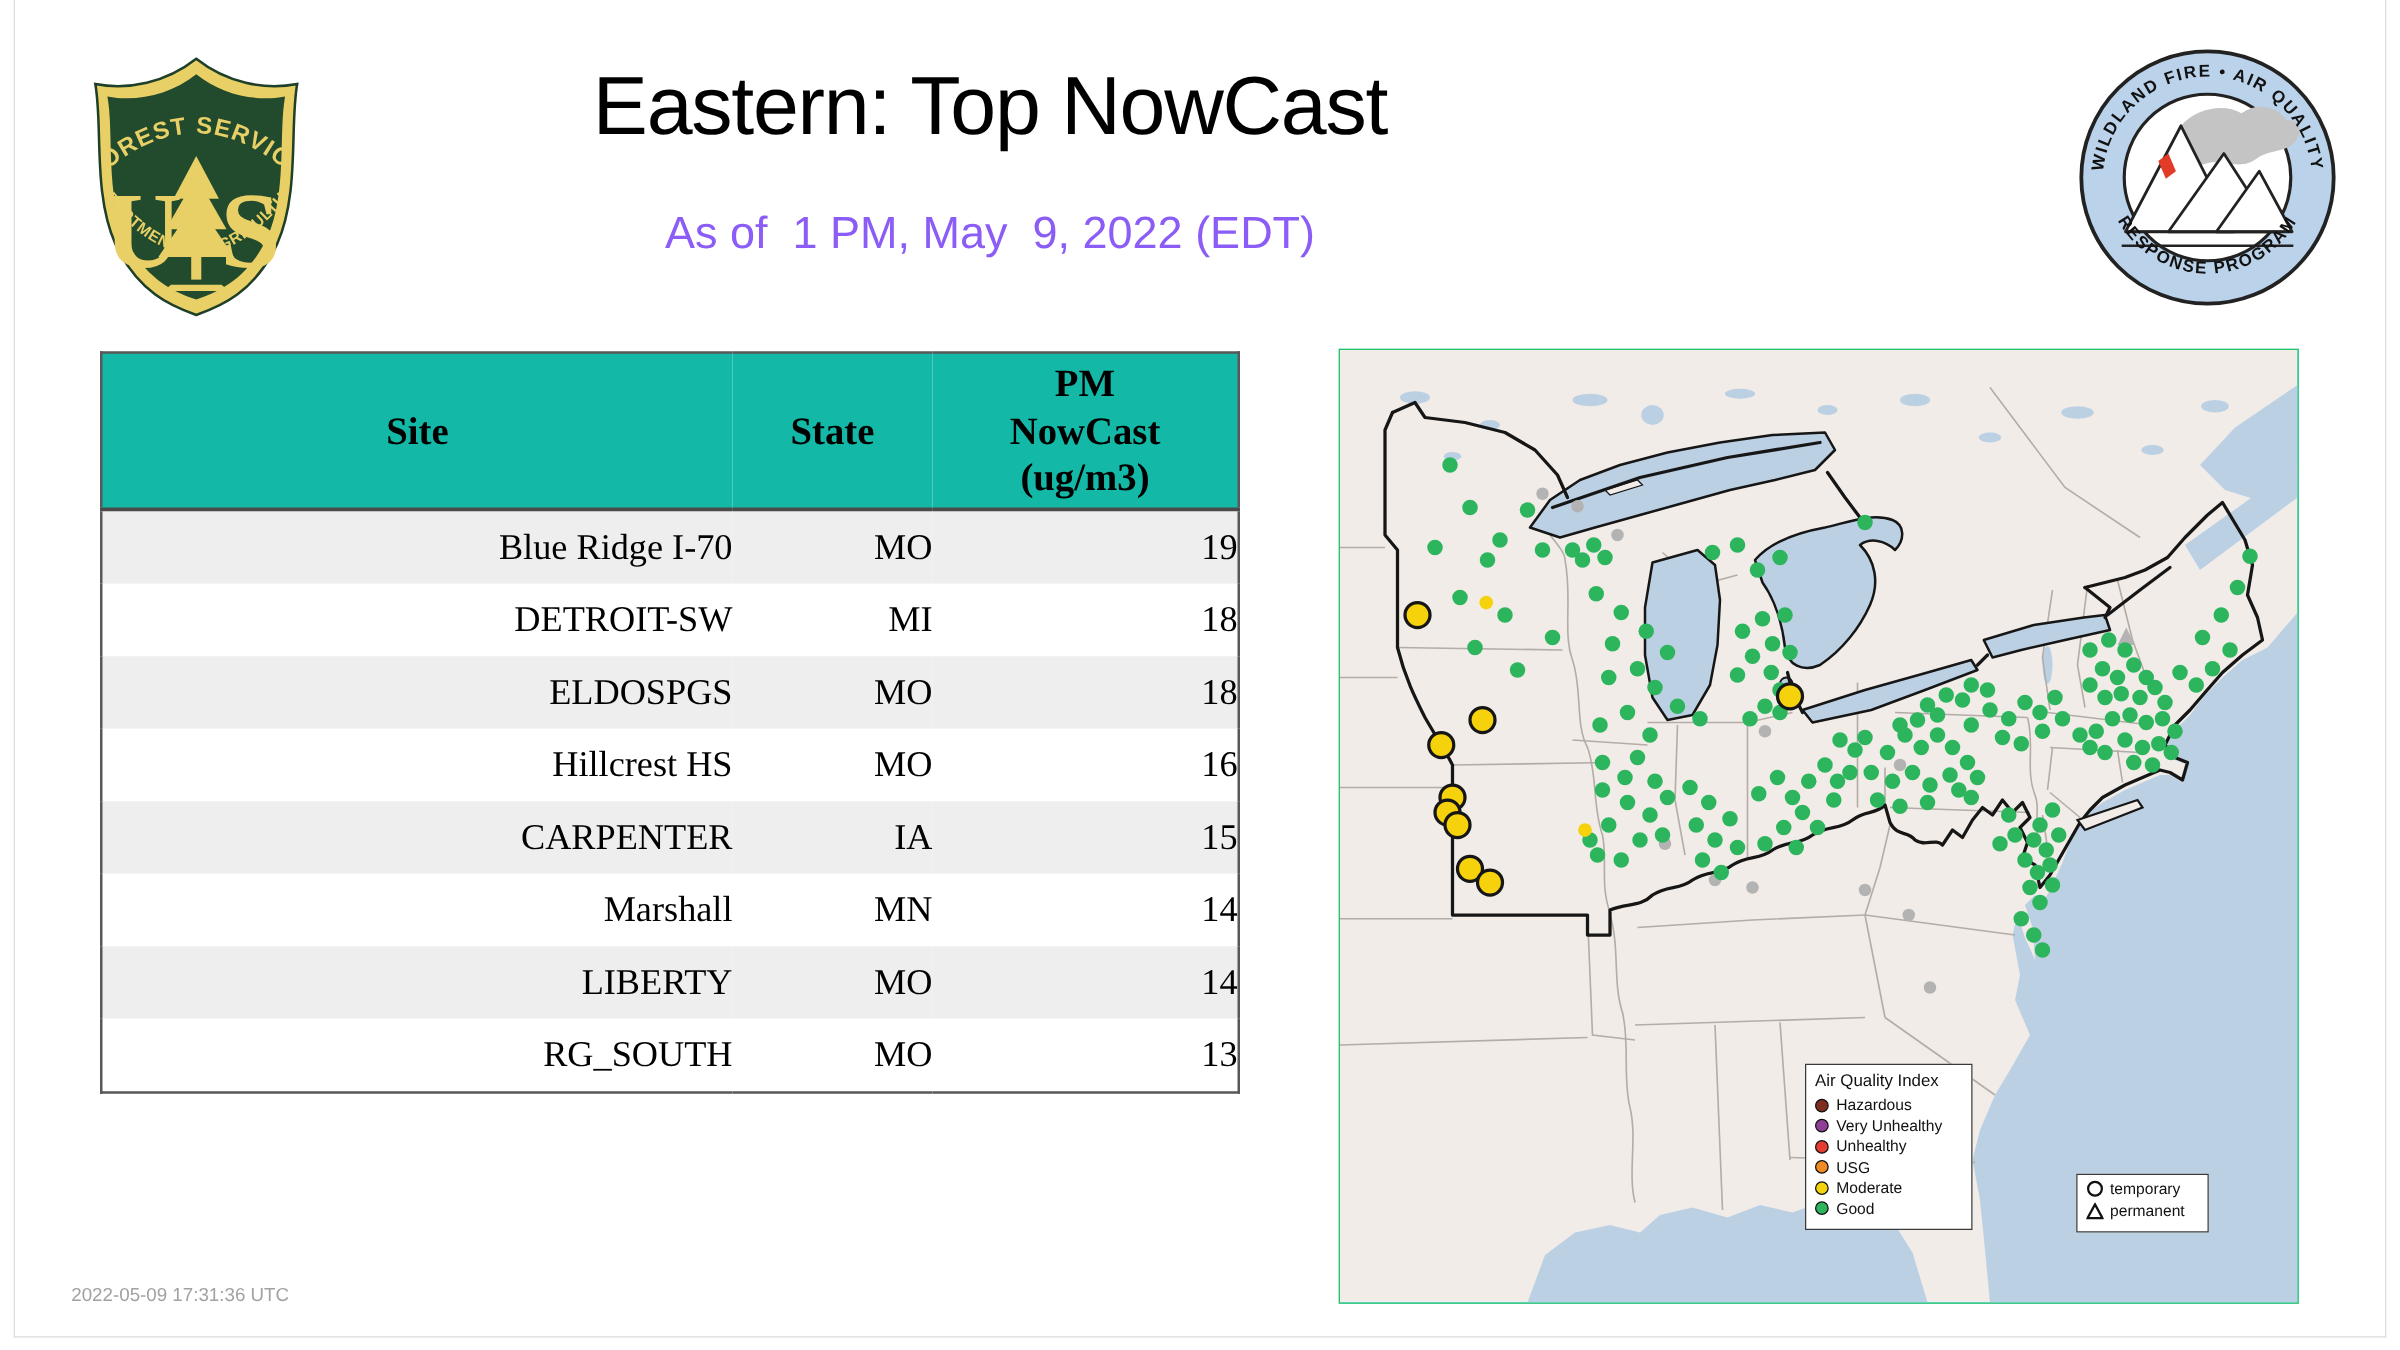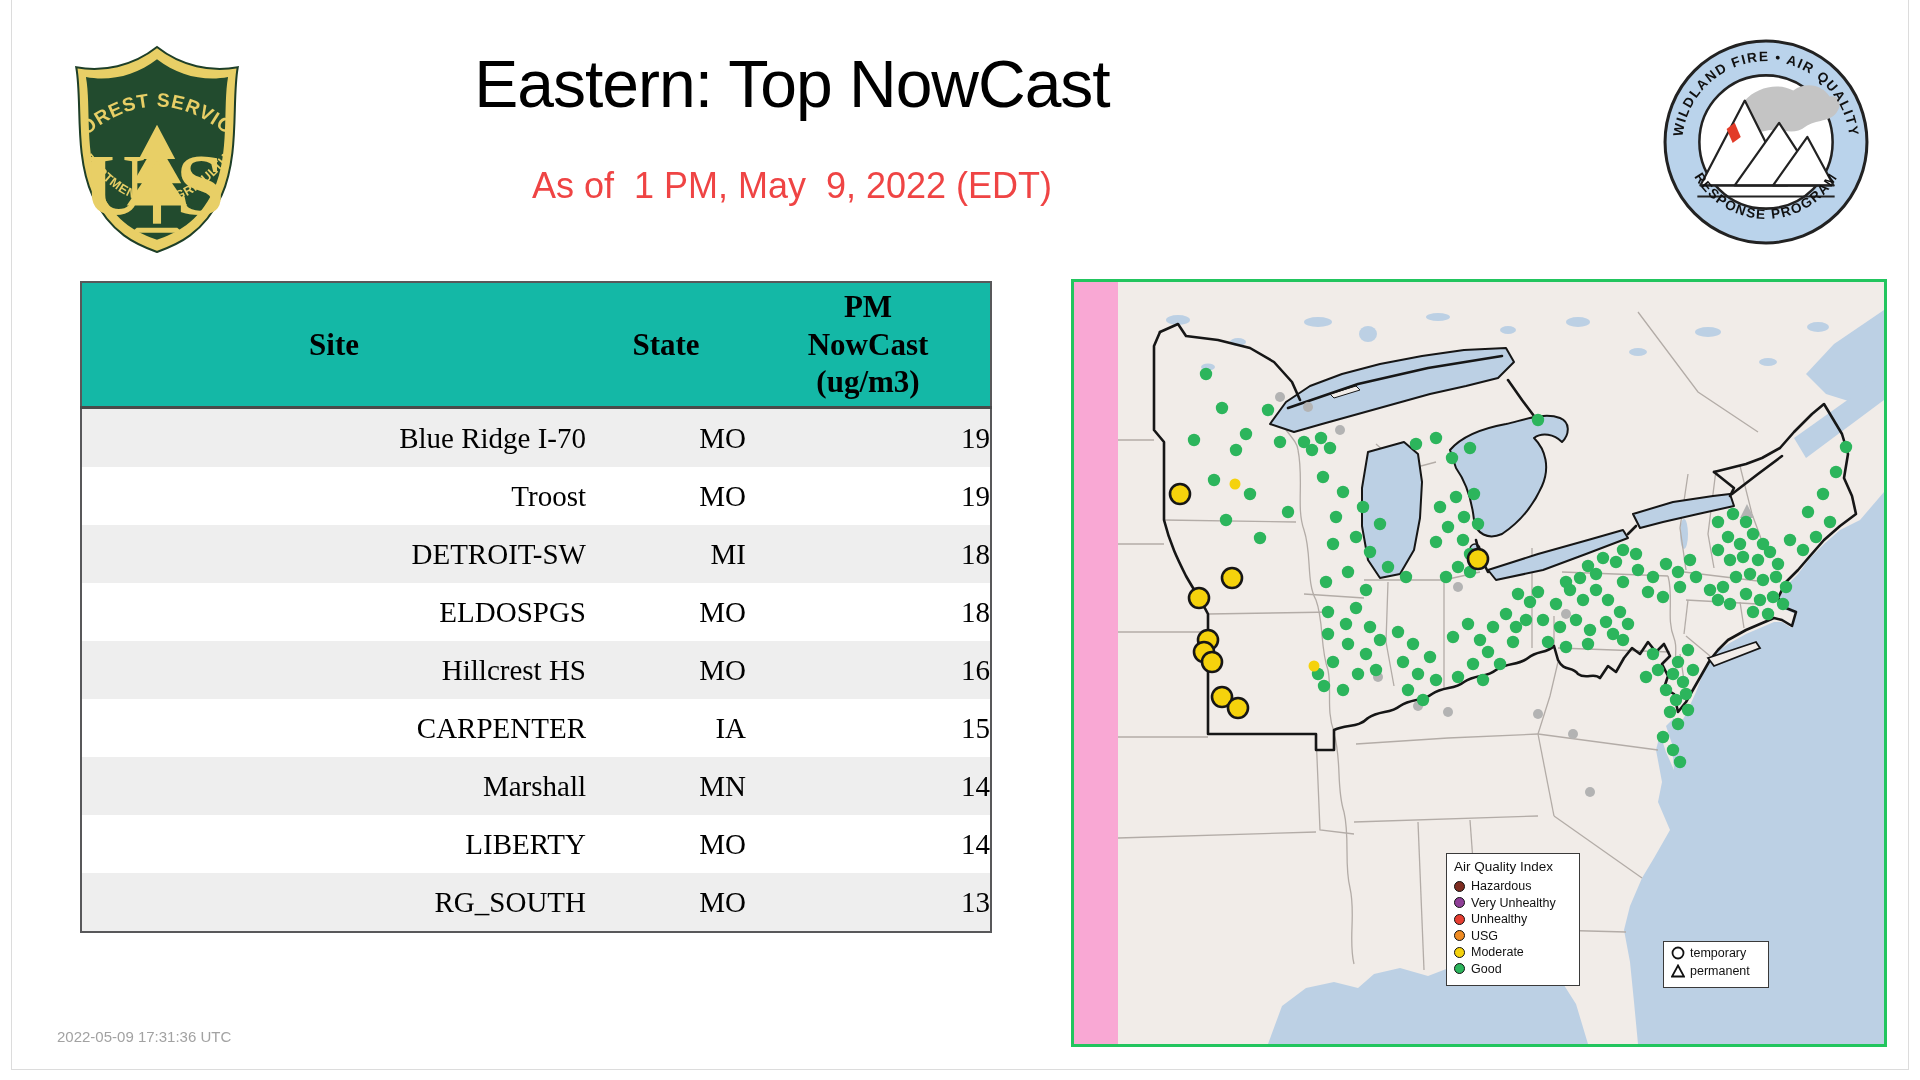--- a/index.html
+++ b/index.html
@@ -4,39 +4,39 @@
 <style>
   html,body{margin:0;padding:0;background:#ffffff;}
   body{width:1920px;height:1080px;position:relative;overflow:hidden;
        font-family:"Liberation Sans",sans-serif;}
   .frame{position:absolute;left:11px;right:11px;top:0;bottom:10px;
          border-left:1px solid #dcdcdc;border-right:1px solid #dcdcdc;border-bottom:1px solid #dcdcdc;
          pointer-events:none;}
   
   .titles{position:absolute;left:0;top:48px;width:1584px;text-align:center;}
   .page-title{font-size:66px;color:#000;letter-spacing:-1px;line-height:1.1;}
-  .page-subtitle{font-size:36px;color:#ef4444;margin-top:44px;white-space:pre;}
+  .page-subtitle{font-size:36px;color:#8b5cf6;margin-top:44px;white-space:pre;}
   .fs-logo{position:absolute;left:66px;top:42px;}
   .wf-logo{position:absolute;left:1660px;top:36px;}
   
   .tbl-wrap{position:absolute;left:80px;top:281px;}
   table.nowcast{border-collapse:collapse;table-layout:fixed;width:910px;
         font-family:"Liberation Serif",serif;border:2px solid #58585a;}
   table.nowcast th{background:#14b8a6;font-weight:bold;font-size:31px;
         height:121px;vertical-align:middle;text-align:center;
         border-bottom:3px solid #4a4a4a;white-space:pre-line;line-height:1.22;}
   table.nowcast td{font-size:29px;text-align:right;height:58px;vertical-align:middle;padding:0;}
   table.nowcast tbody tr:nth-child(odd){background:#eeeeee;}
   table.nowcast tbody tr:nth-child(even){background:#ffffff;}
   .col-site{width:505px;}.col-state{width:160px;}.col-pm{width:245px;}
   
   .timestamp{position:absolute;left:57px;top:1028px;font-size:15px;color:#a2a2a2;}
   
   .map-panel{position:absolute;left:1071px;top:279px;width:766px;height:762px;
-             border:3px solid #22c55e;overflow:hidden;background:#f9a8d4;padding-left:44px;}
+             border:1px solid #22c55e;overflow:hidden;background:#7dd3fc;}
   .map-panel svg{display:block;}
   .aqi-legend{position:absolute;left:372px;top:571px;width:134px;height:133px;
       background:#ffffff;border:1px solid #3a3a3a;box-sizing:border-box;padding:5px 6px 4px 7px;}
   .aqi-legend .lg-title{font-size:13.5px;color:#111;margin-bottom:4px;}
   .lg-item{display:flex;align-items:center;height:16.5px;}
   .lg-swatch{width:11px;height:11px;border-radius:50%;border:1.6px solid #111;
       margin-right:6px;flex:0 0 auto;box-sizing:border-box;}
   .lg-label{font-size:12.5px;color:#111;white-space:nowrap;}
   .type-legend{position:absolute;left:589px;top:659px;width:106px;height:47px;
       background:#ffffff;border:1.5px solid #3a3a3a;box-sizing:border-box;padding:4px 4px 2px 7px;}
@@ -118,25 +118,20 @@
         <th>Site</th>
         <th>State</th>
         <th>PM
 NowCast
 (ug/m3)</th>
       </tr>
     </thead>
     <tbody>
         <tr>
           <td>Blue Ridge I-70</td>
-          <td>MO</td>
-          <td>19</td>
-        </tr>
-        <tr>
-          <td>Troost</td>
           <td>MO</td>
           <td>19</td>
         </tr>
         <tr>
           <td>DETROIT-SW</td>
           <td>MI</td>
           <td>18</td>
         </tr>
         <tr>
           <td>ELDOSPGS</td>

